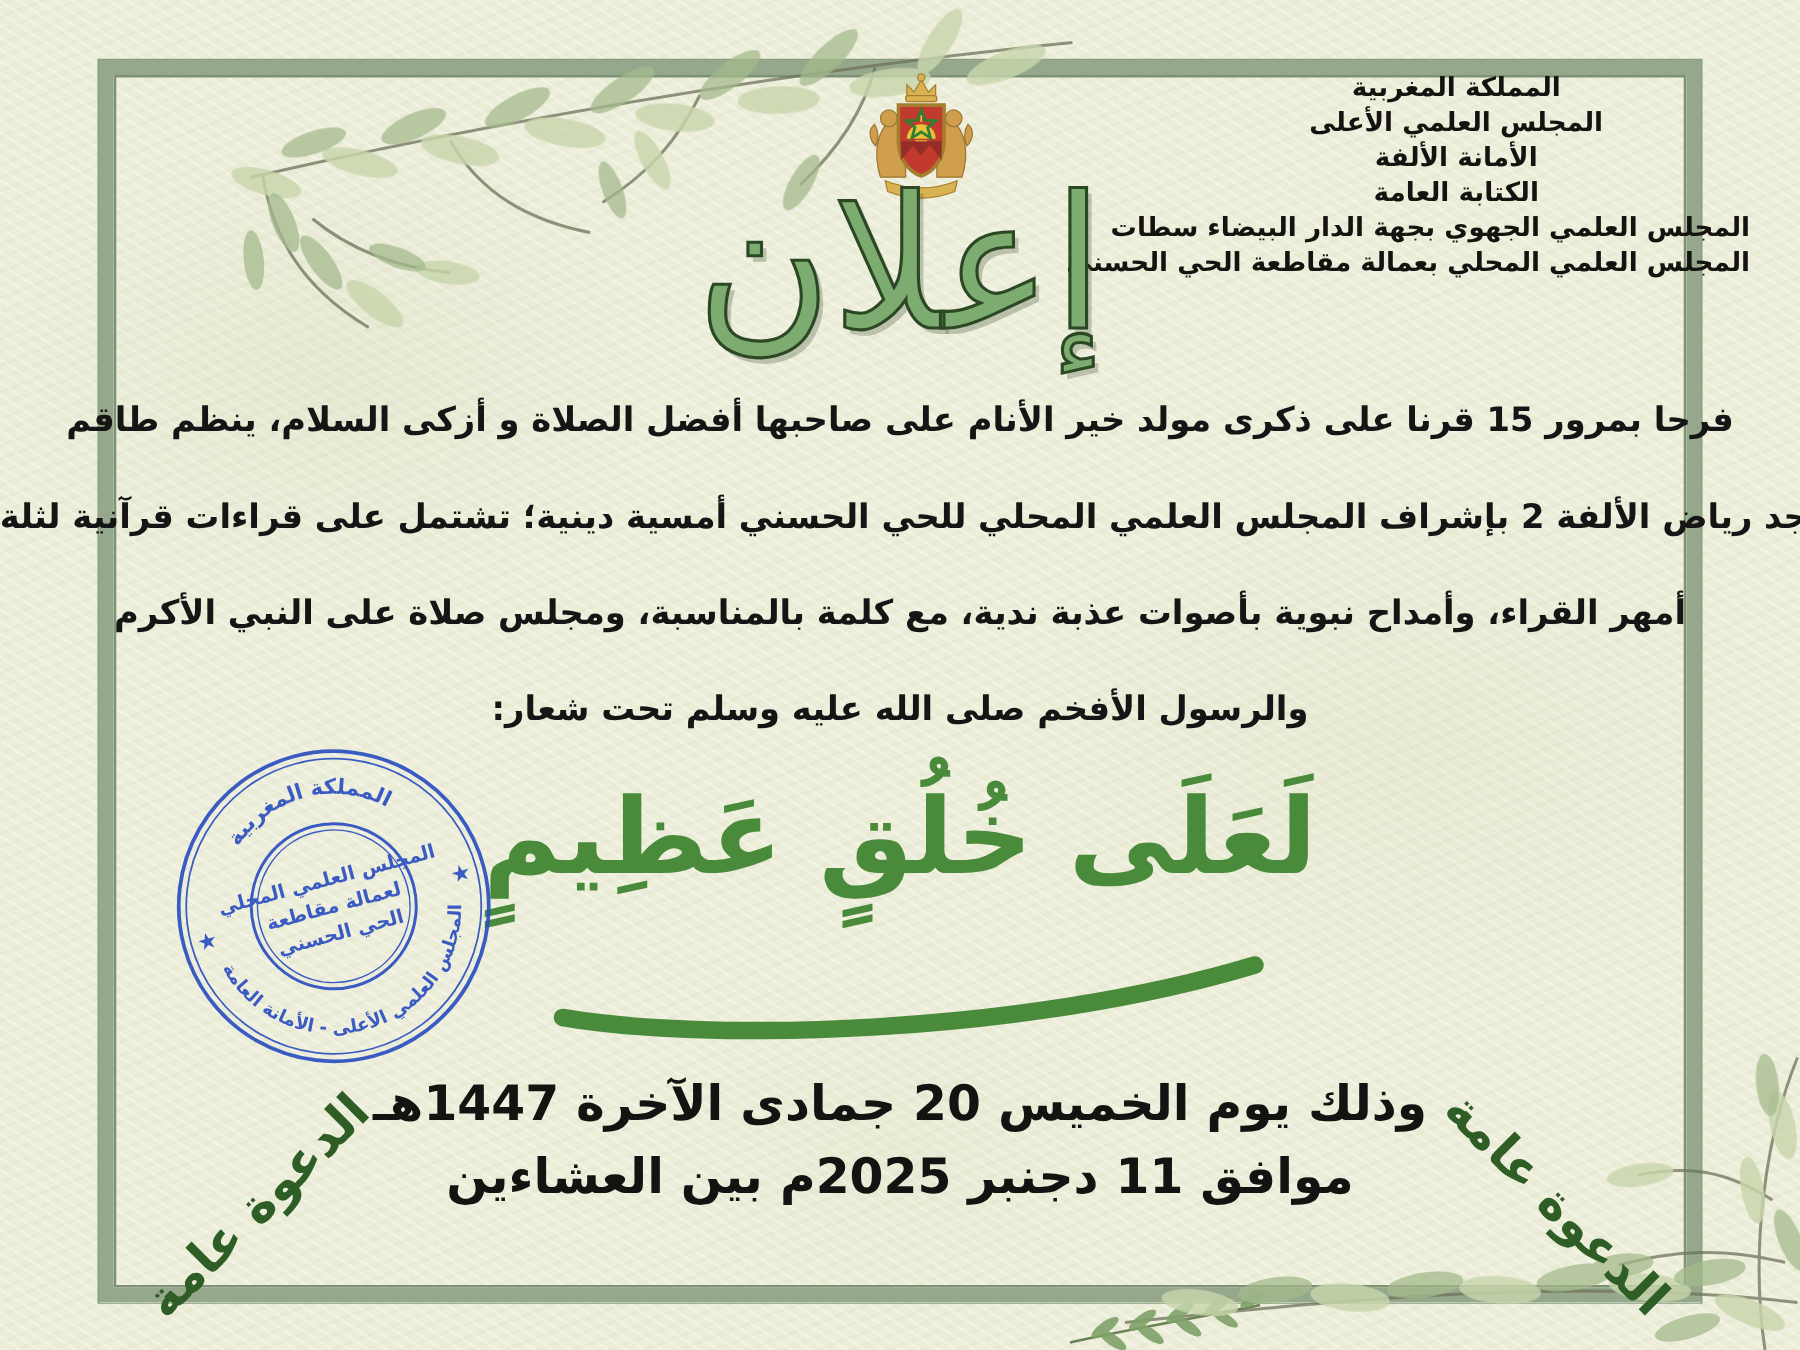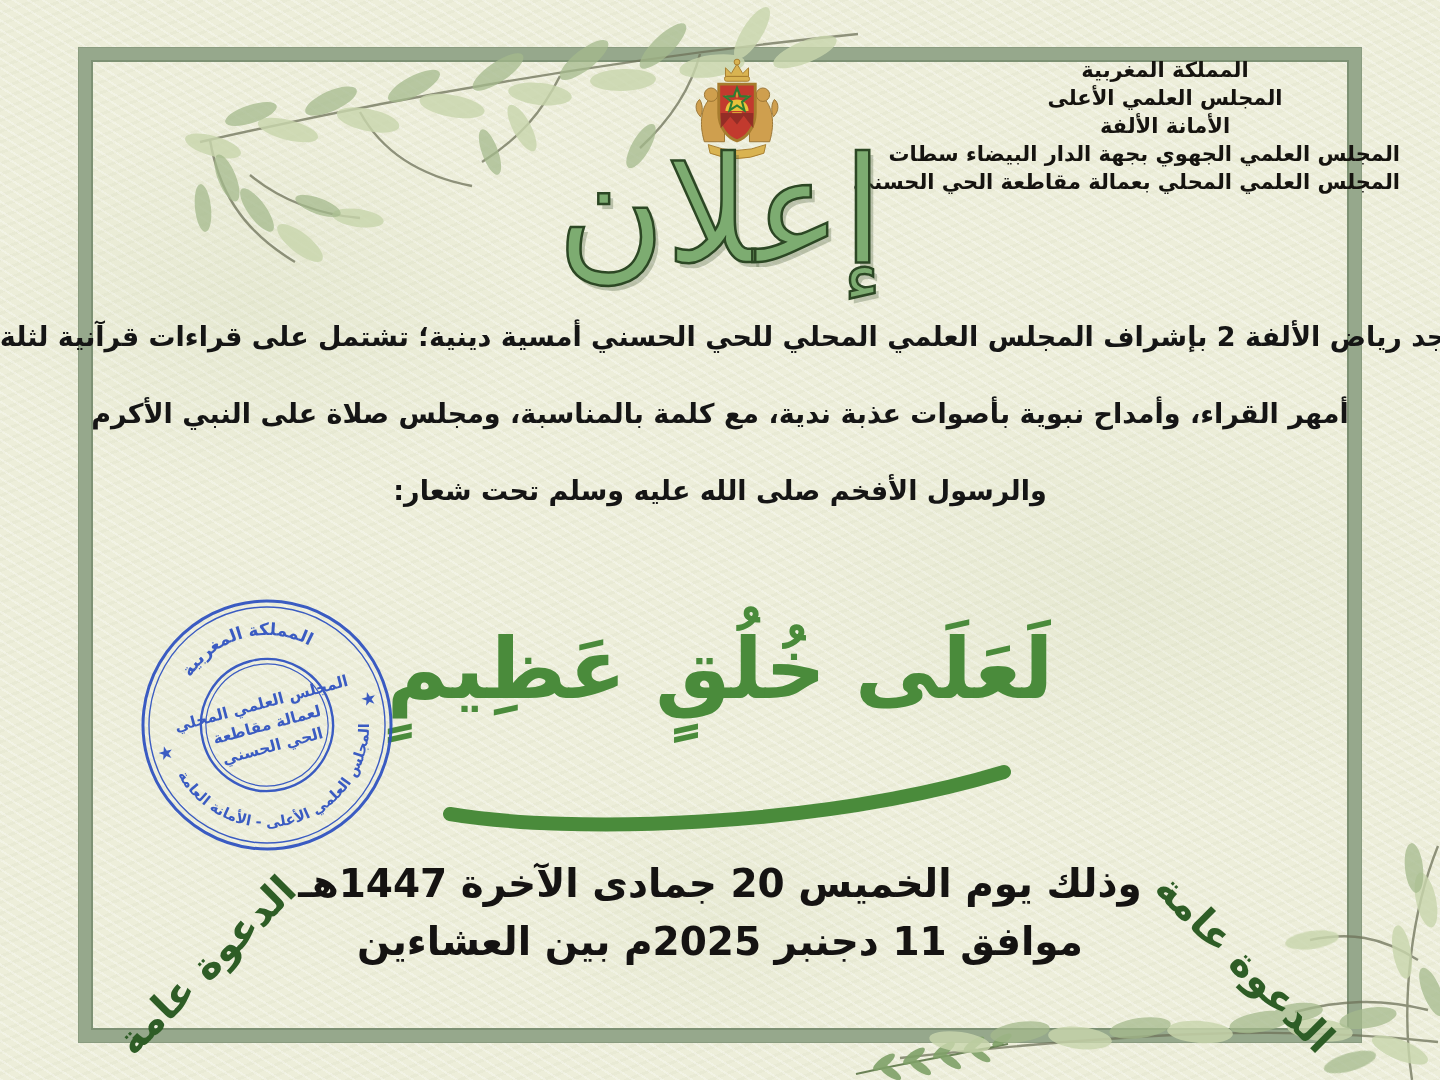--- a/index.html
+++ b/index.html
@@ -169,27 +169,29 @@
         </g>
         <path d="M33 74 L43 62 L50 70 L57 61 L67 74 L67 58 L33 58 Z" fill="#8c2b24" opacity=".85"></path>
         <path d="M50 32 L53.3 40.5 L62.5 41 L55.3 46.6 L57.8 55.4 L50 50.2 L42.2 55.4 L44.7 46.6 L37.5 41 L46.7 40.5 Z" fill="none" stroke="#2e7d32" stroke-width="2.2"></path>
       </svg>
     </div>
 
     <div class="header" dir="rtl">
       <div>المملكة المغربية</div>
       <div>المجلس العلمي الأعلى</div>
       <div>الأمانة الألفة</div>
+      <div>الكتابة العامة</div>
       <div>المجلس العلمي الجهوي بجهة الدار البيضاء سطات</div>
       <div>المجلس العلمي المحلي بعمالة مقاطعة الحي الحسني</div>
     </div>
 
     <h1 class="title" dir="rtl">إعلان</h1>
 
     <div class="body-text">
+      <p>فرحا بمرور 15 قرنا على ذكرى مولد خير الأنام على صاحبها أفضل الصلاة و أزكى السلام، ينظم طاقم</p>
       <p>مسجد رياض الألفة 2 بإشراف المجلس العلمي المحلي للحي الحسني أمسية دينية؛ تشتمل على قراءات قرآنية لثلة من</p>
       <p>أمهر القراء، وأمداح نبوية بأصوات عذبة ندية، مع كلمة بالمناسبة، ومجلس صلاة على النبي الأكرم</p>
       <p>والرسول الأفخم صلى الله عليه وسلم تحت شعار:</p>
     </div>
 
     <div class="verse">
       <span class="w-rest">لَعَلَى خُلُقٍ عَظِيمٍ</span>
     </div>
     <svg class="verse-swash" width="580" height="70" viewBox="0 0 580 70">
       <path d="M12 50 C130 70 380 64 566 8" fill="none" stroke="#4a8b3b" stroke-width="14" stroke-linecap="round"></path>

